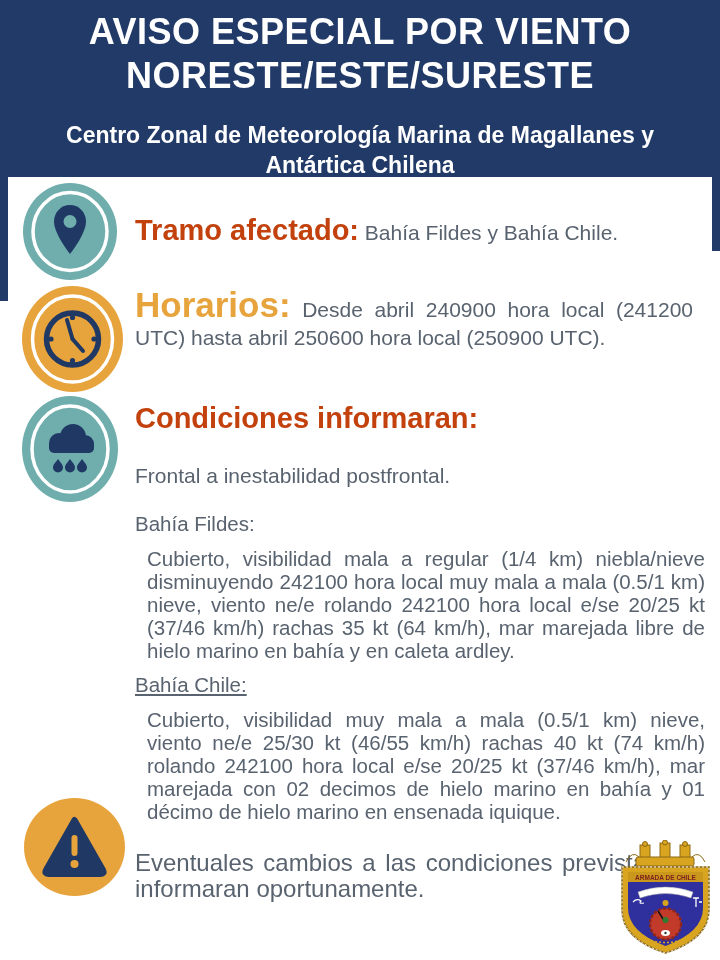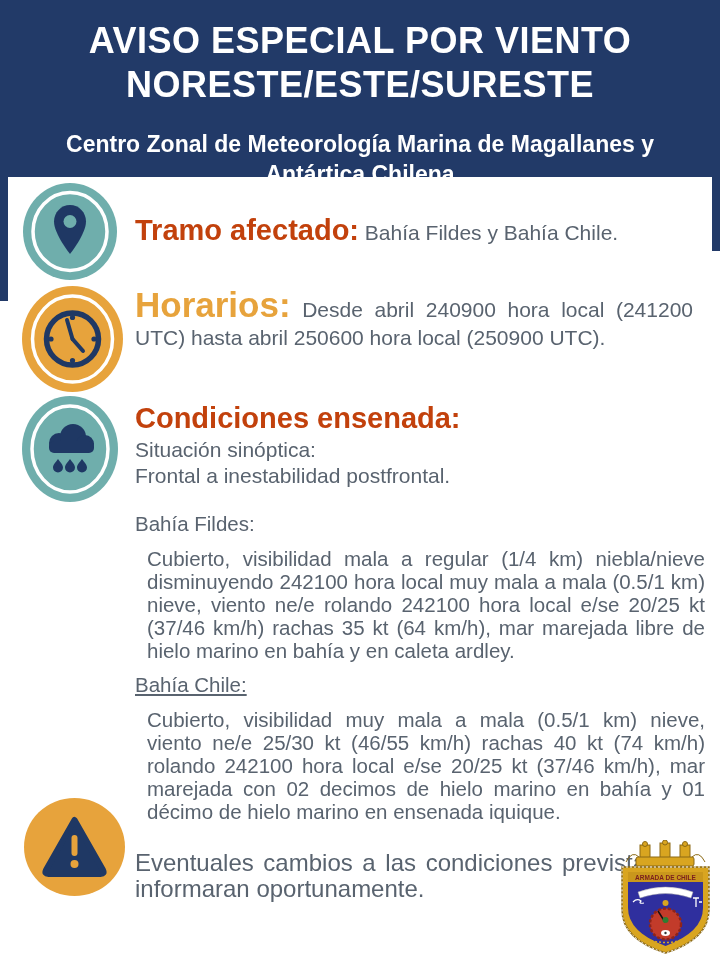--- a/index.html
+++ b/index.html
@@ -2,21 +2,21 @@
 <html lang="es"><head>
 <meta charset="utf-8">
 <style>
   html,body{margin:0;padding:0;background:#fff;}
   .page{
     position:relative;width:720px;height:960px;background:#fff;overflow:hidden;
     font-family:"Liberation Sans","DejaVu Sans",sans-serif;
   }
   
   .hdr{position:absolute;left:0;top:0;width:720px;height:177px;background:#223A68;color:#fff;text-align:center;}
-  .hdr h1{margin:17px;padding-top:2px;font-size:36px;line-height:44px;font-weight:bold;letter-spacing:.5px;}
+  .hdr h1{margin:8px;padding-top:2px;font-size:36px;line-height:44px;font-weight:bold;letter-spacing:.5px;}
   .hdr h2{margin:22px auto 0;width:640px;font-size:23px;line-height:30px;font-weight:bold;}
   .strip{position:absolute;width:8px;background:#223A68;}
   .strip.l{left:0;top:177px;height:124px;}
   .strip.r{right:0;top:177px;height:74px;}
   
   .icn{position:absolute;}
   .icn1{left:23px;top:183px;}
   .icn2{left:22px;top:286px;}
   .icn3{left:22px;top:396px;}
   .icn4{left:24px;top:798px;}
@@ -92,23 +92,23 @@
         <circle cx="37" cy="47" r="10"></circle>
         <circle cx="51" cy="41" r="13"></circle>
         <circle cx="63" cy="48" r="9"></circle>
         <rect x="27" y="45" width="45" height="12" rx="5"></rect>
         <path d="M36,63 c2.5,3.5 5,5.5 5,8.5 a5,5 0 1 1 -10,0 c0,-3 2.5,-5 5,-8.5 Z"></path>
         <path d="M48,63 c2.5,3.5 5,5.5 5,8.5 a5,5 0 1 1 -10,0 c0,-3 2.5,-5 5,-8.5 Z"></path>
         <path d="M60,63 c2.5,3.5 5,5.5 5,8.5 a5,5 0 1 1 -10,0 c0,-3 2.5,-5 5,-8.5 Z"></path>
       </g>
     </svg>
   </span>
-  <h3 class="tl hdg3 h-teal">Condiciones ensenada:</h3>
+  <h3 class="tl hdg3 h-teal">Condiciones informaran:</h3>
   <p class="tl p-sin body-c">
-    <span>Situación sinóptica:</span><br>
+    <br>
     <span>Frontal a inestabilidad postfrontal.</span>
   </p>
 
   <p class="tl p-label body-c lbl-f">Bahía Fildes:</p>
   <p class="tl p-just body-c bod-f">Cubierto, visibilidad mala a regular (1/4 km) niebla/nieve disminuyendo 242100 hora local muy mala a mala (0.5/1 km) nieve, viento ne/e rolando 242100 hora local e/se 20/25 kt (37/46 km/h) rachas 35 kt (64 km/h), mar marejada libre de hielo marino en bahía y en caleta ardley.</p>
 
   <p class="tl p-label body-c lbl-c">Bahía Chile:</p>
   <p class="tl p-just body-c bod-c2">Cubierto, visibilidad muy mala a mala (0.5/1 km) nieve, viento ne/e 25/30 kt (46/55 km/h) rachas 40 kt (74 km/h) rolando 242100 hora local e/se 20/25 kt (37/46 km/h), mar marejada con 02 decimos de hielo marino en bahía y 01 décimo de hielo marino en ensenada iquique.</p>
 
   <span class="icn icn4">

